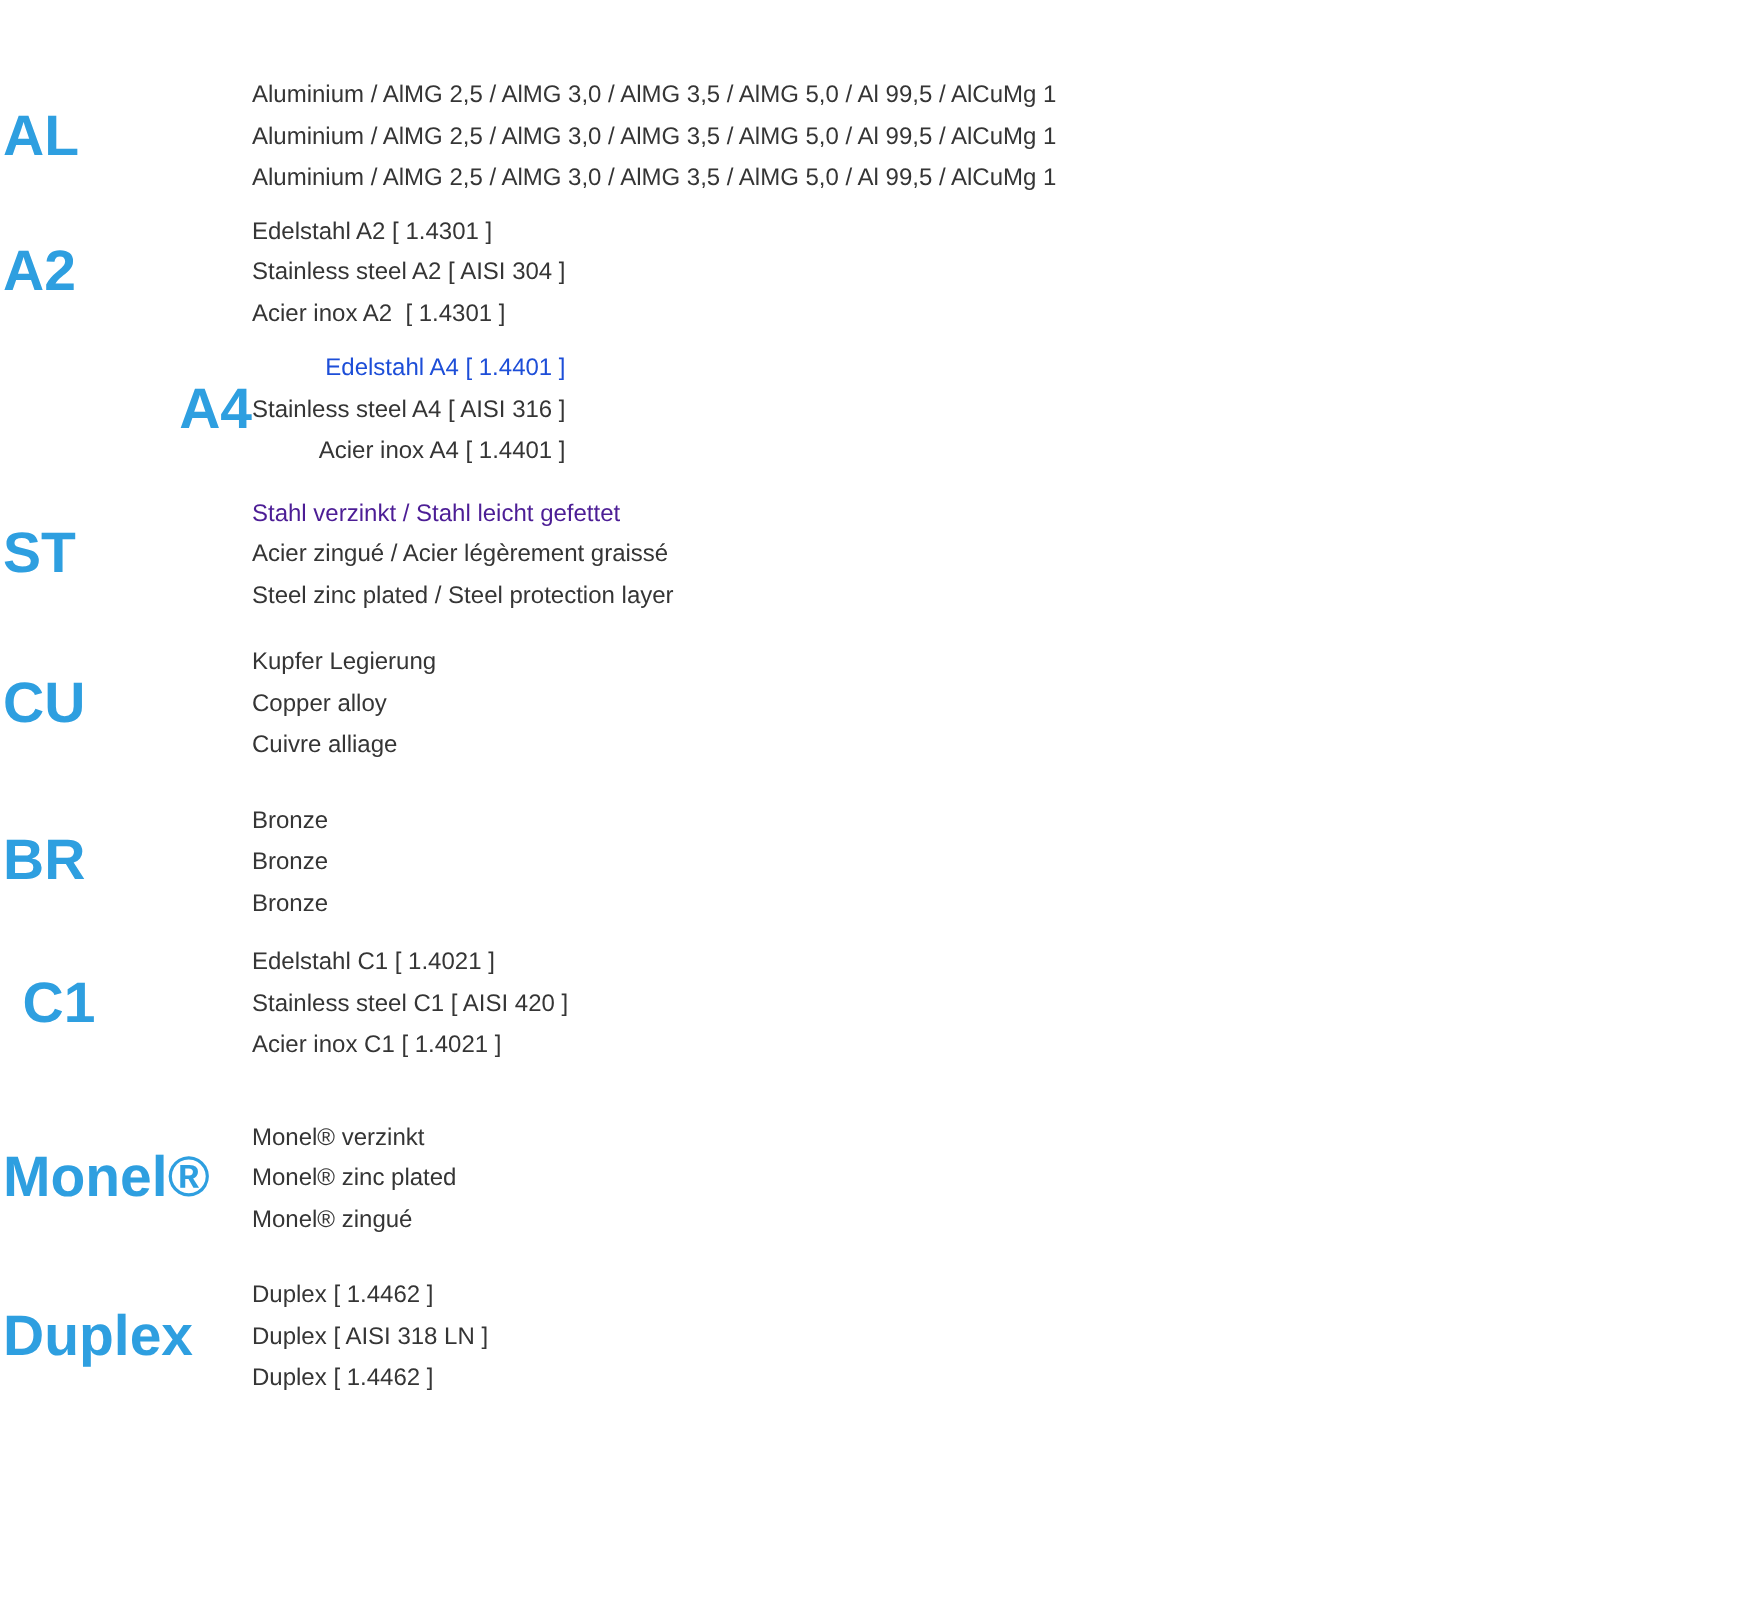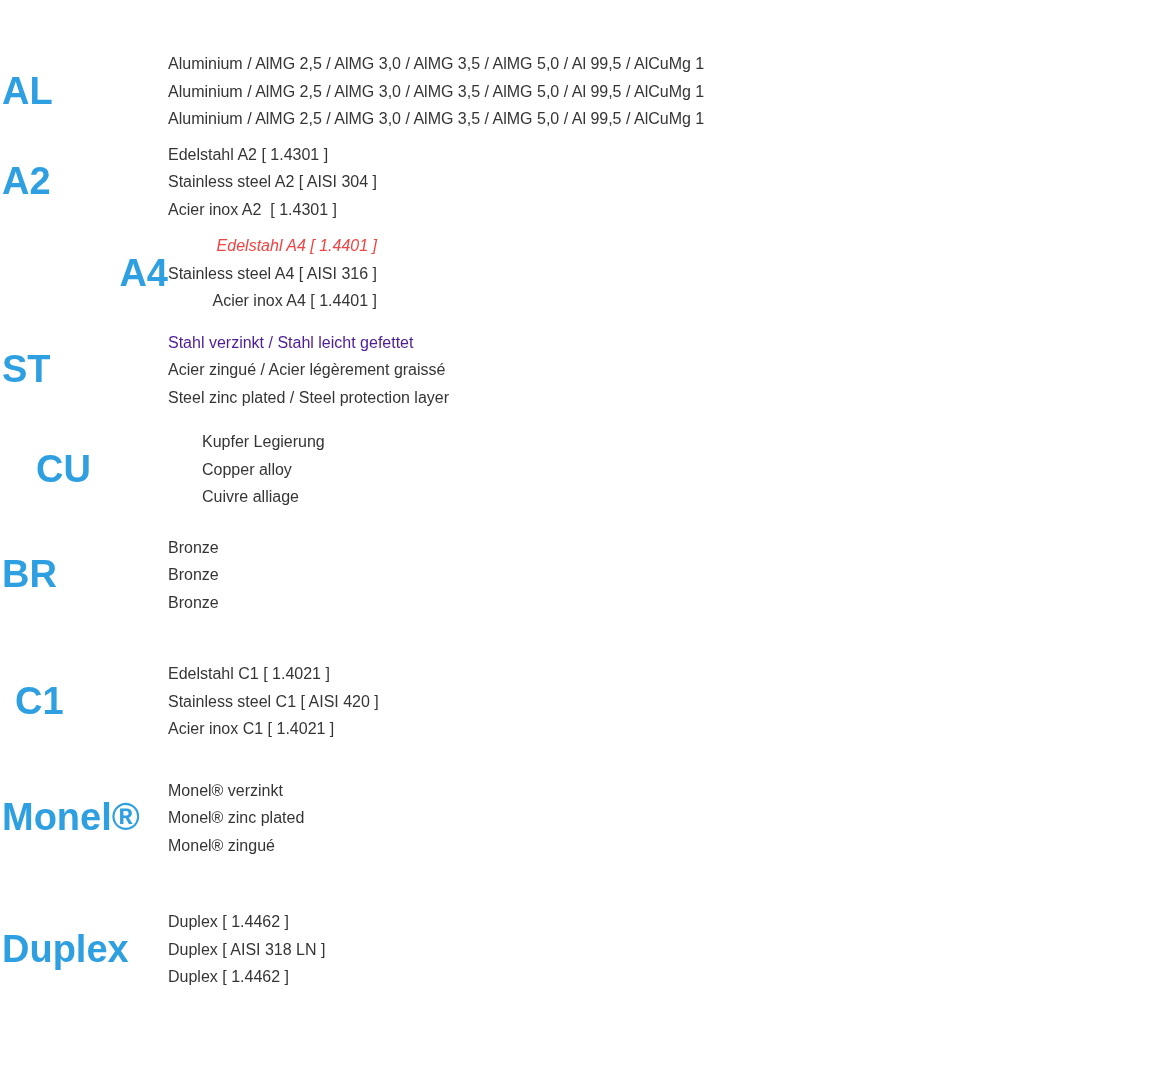--- a/index.html
+++ b/index.html
@@ -33,24 +33,24 @@
   .desc .line {
     font-size: 16px;
     line-height: 27.5px;
     white-space: pre;
   }
   
   .r0 { margin-bottom: 8px; }
   .r1 { margin-bottom: 9px; }
   .r2 { margin-bottom: 14px; text-align: right; }
   .r3 { margin-bottom: 17px; }
-  .r4 { margin-bottom: 23px; padding-left: 34px; }
-  .r5 { margin-bottom: 44px; }
+  .r4 { margin-bottom: 23px; }
+  .r5 { margin-bottom: 12px; }
   .r6 { margin-bottom: 34px; }
-  .r7 { margin-bottom: 49px; }
+  .r7 { margin-bottom: 23px; }
   .r8 { margin-bottom: 0; }
 </style>
 </head>
 <body>
 
 <div class="page">
 
   <div class="row r0">
     <div class="code" style="color: rgb(46, 159, 224);">AL</div>
     <div class="desc">
@@ -65,21 +65,21 @@
     <div class="desc">
       <div class="line" style="color: rgb(53, 53, 53);">Edelstahl A2 [ 1.4301 ]</div>
       <div class="line" style="color: rgb(53, 53, 53);">Stainless steel A2 [ AISI 304 ]</div>
       <div class="line" style="color: rgb(53, 53, 53);">Acier inox A2  [ 1.4301 ]</div>
     </div>
   </div>
 
   <div class="row r2">
     <div class="code" style="color: rgb(46, 159, 224);">A4</div>
     <div class="desc">
-      <div class="line" style="color: #ef4444; font-style: italic;">Edelstahl A4 [ 1.4401 ]</div>
+      <div class="line" style="color: #1d4ed8;">Edelstahl A4 [ 1.4401 ]</div>
       <div class="line" style="color: rgb(53, 53, 53);">Stainless steel A4 [ AISI 316 ]</div>
       <div class="line" style="color: rgb(53, 53, 53);">Acier inox A4 [ 1.4401 ]</div>
     </div>
   </div>
 
   <div class="row r3">
     <div class="code" style="color: rgb(46, 159, 224);">ST</div>
     <div class="desc">
       <div class="line" style="color: #4c1d95;">Stahl verzinkt / Stahl leicht gefettet</div>
       <div class="line" style="color: rgb(53, 53, 53);">Acier zingué / Acier légèrement graissé</div>

